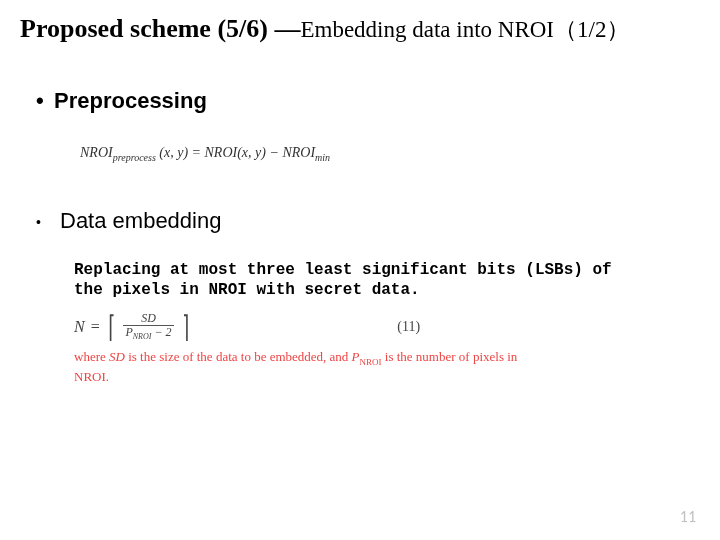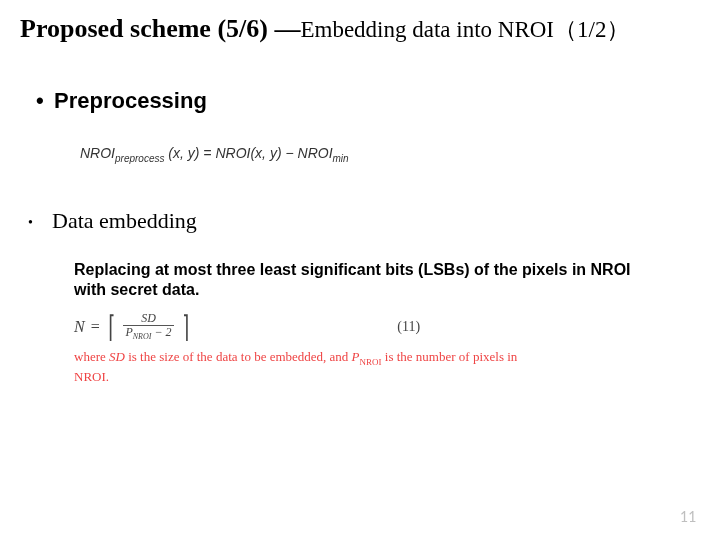--- a/index.html
+++ b/index.html
@@ -39,50 +39,50 @@
     font-weight: bold;
   }
   .bullet1 .dot {
     display: inline-block;
     width: 18px;
   }
   .formula1 {
     position: absolute;
     top: 145px;
     left: 80px;
-    font-family: Liberation Sans, sans-serif;
+    font-family: Liberation Serif, serif;
     font-size: 14px;
     font-style: italic;
     color: #333;
     filter: blur(0.3px);
   }
   .formula1 .sub {
     font-size: 10px;
     vertical-align: sub;
     font-style: italic;
   }
   .bullet2 {
     position: absolute;
     top: 208px;
-    left: 28px;
-    font-family: Liberation Serif, serif;
+    left: 36px;
+    font-family: Liberation Sans, sans-serif;
     font-size: 22px;
   }
   .bullet2 .dot {
     display: inline-block;
     width: 24px;
     font-size: 14px;
     vertical-align: middle;
   }
   .desc {
     position: absolute;
     top: 260px;
     left: 74px;
     width: 570px;
-    font-family: Liberation Sans, sans-serif;
+    font-family: Liberation Mono, monospace;
     font-size: 16px;
     font-weight: bold;
     line-height: 1.25;
   }
   .formula2-wrap {
     position: absolute;
     top: 312px;
     left: 74px;
     width: 390px;
     font-family: "Times New Roman", serif;

